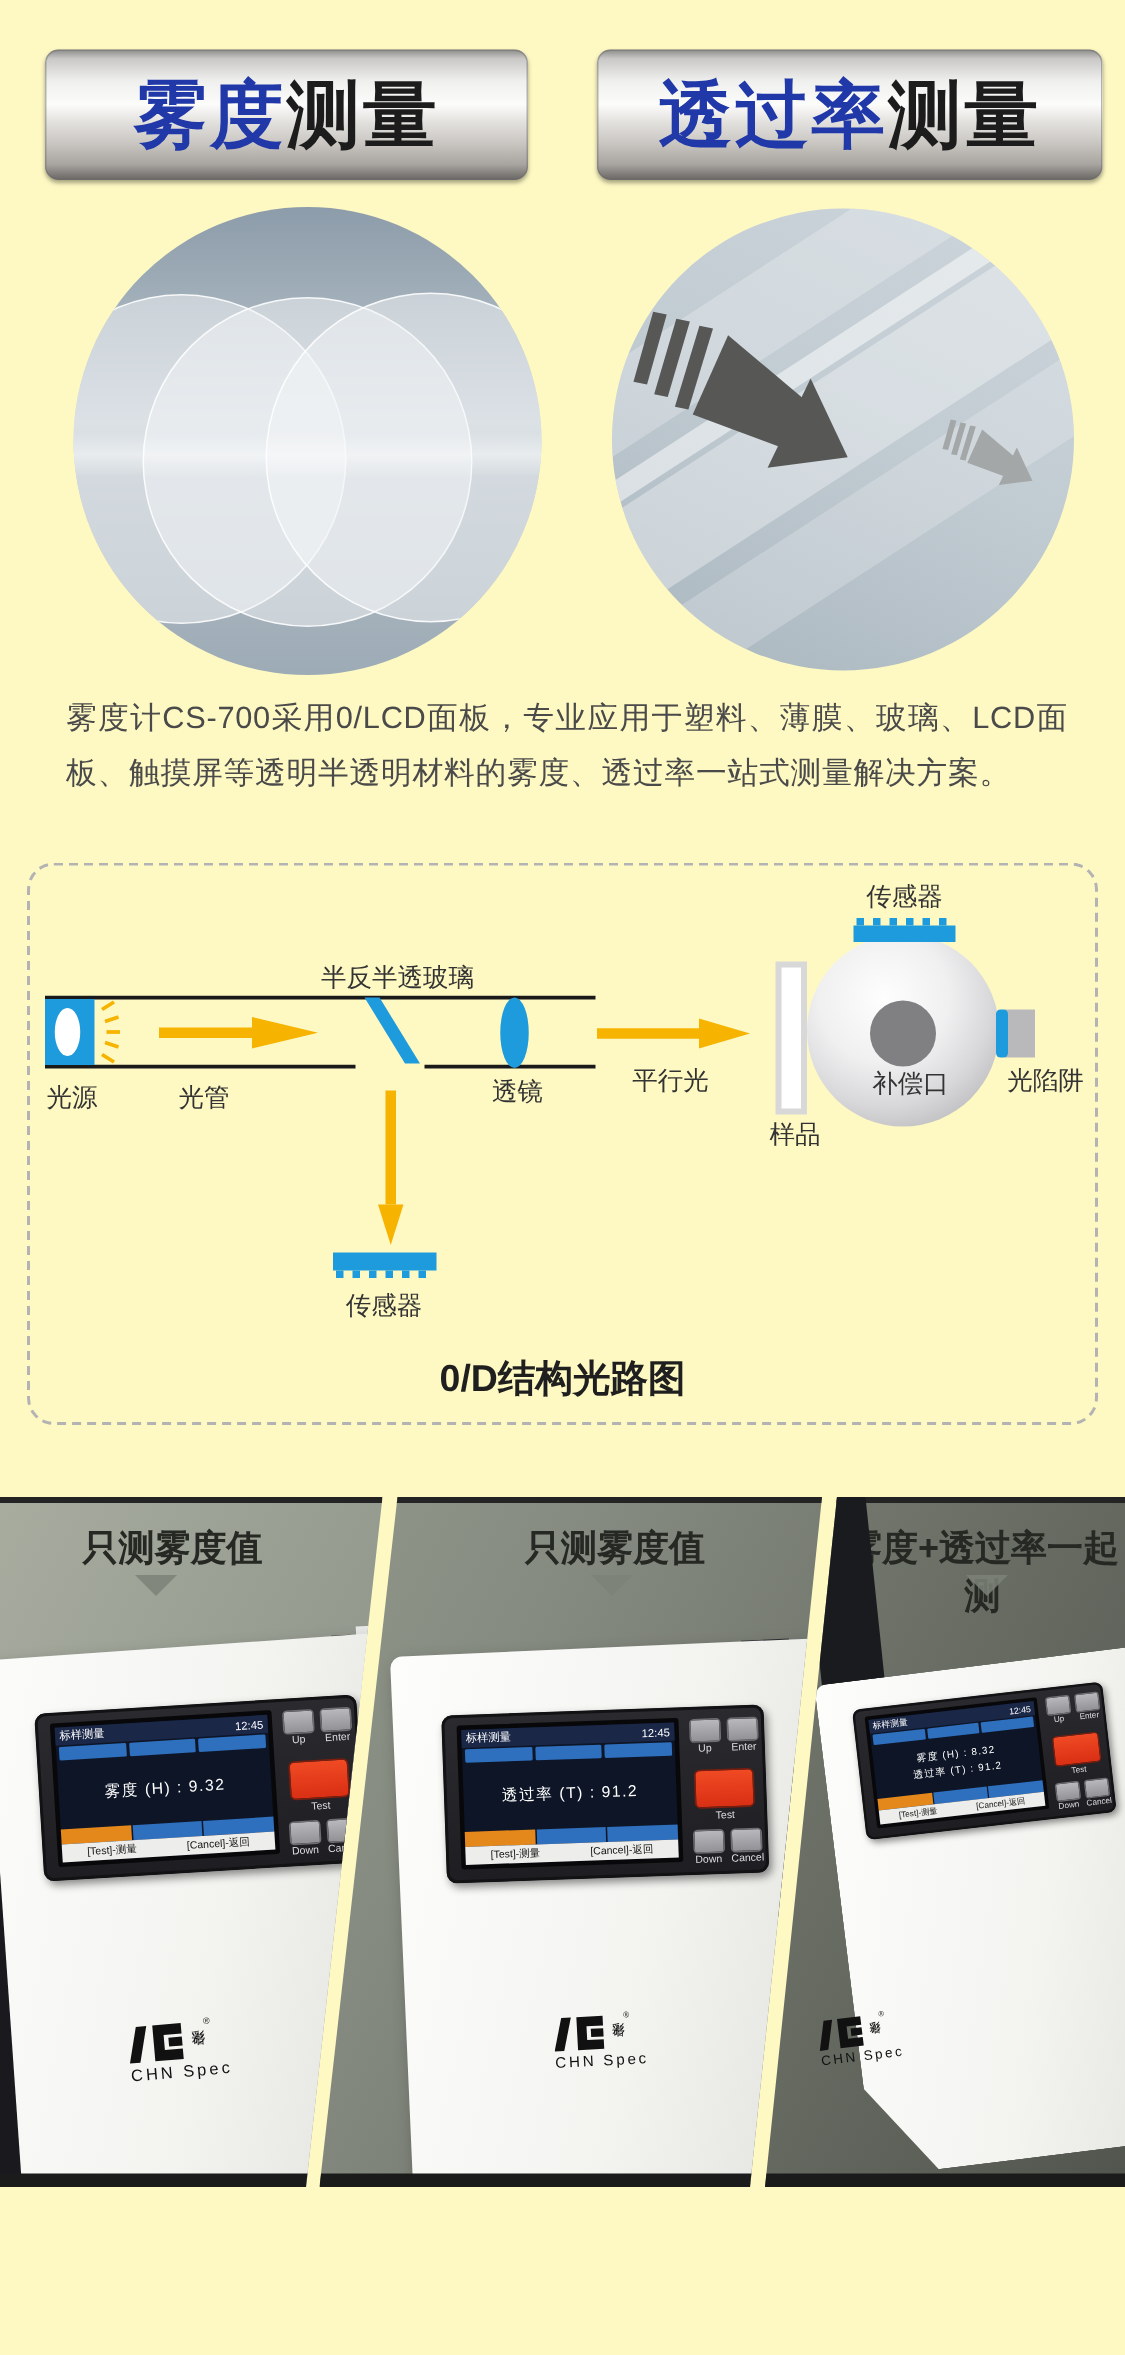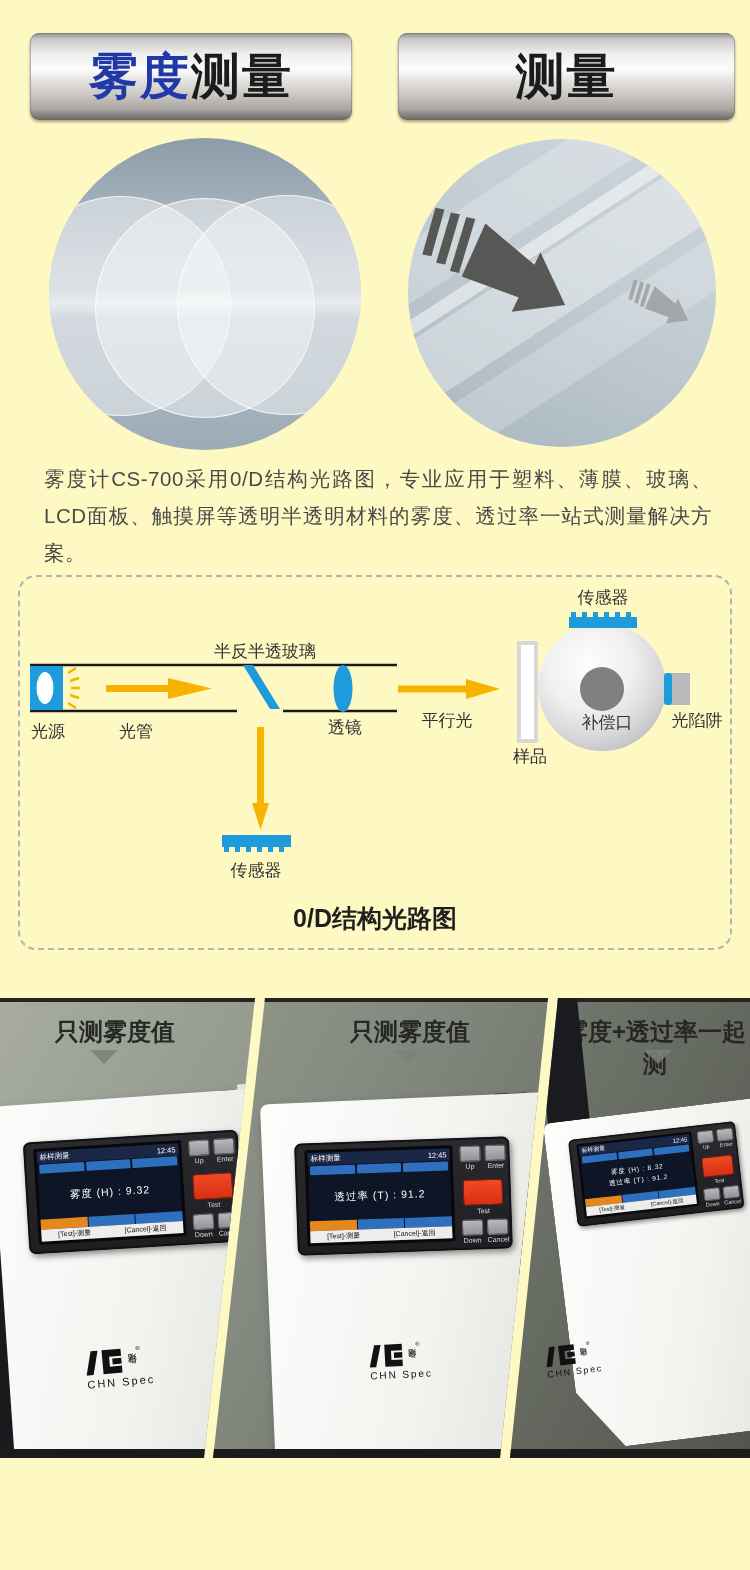--- a/index.html
+++ b/index.html
@@ -107,20 +107,21 @@
 </head>
 <body>
 
 <div class="page">
 
   <div class="banner banner1">
     <span class="hl">雾度</span>
       <span>测量</span>
   </div>
   <div class="banner banner2">
+    <span class="hl">透过率</span>
       <span>测量</span>
   </div>
 
   <div class="circle circleL">
     <div class="disc" style="left:-38px;top:58px;"></div>
     <div class="disc" style="left:46px;top:60px;"></div>
     <div class="disc" style="left:128px;top:57px;"></div>
     <div class="band"></div>
   </div>
   <div class="circle circleR">
@@ -141,21 +142,21 @@
       <g transform="translate(242,158) rotate(24) scale(0.42)" fill="#a3a7a7">
         <polygon points="-52,-22 -43,-24 -36,24 -45,26"></polygon>
         <polygon points="-36,-24 -27,-26 -20,26 -29,28"></polygon>
         <polygon points="-20,-26 -11,-28 -4,28 -13,30"></polygon>
         <polygon points="0,-28 62,-10 62,26 0,30"></polygon>
         <polygon points="62,-24 106,14 60,42"></polygon>
       </g>
     </svg>
   </div>
 
-  <div class="intro">雾度计CS-700采用0/D结构光路图，专业应用于塑料、薄膜、玻璃、LCD面板、触摸屏等透明半透明材料的雾度、透过率一站式测量解决方案。</div>
+  <div class="intro">雾度计CS-700采用0/LCD面板，专业应用于塑料、薄膜、玻璃、LCD面板、触摸屏等透明半透明材料的雾度、透过率一站式测量解决方案。</div>
 
   <div class="diagram">
     <svg width="714" height="375" viewBox="0 0 714 375">
       <defs>
         <radialGradient id="sphereG" cx="40%" cy="33%" r="75%">
           <stop offset="0%" stop-color="#fefefe"></stop>
             <stop offset="45%" stop-color="#f0f0f1"></stop>
           <stop offset="75%" stop-color="#d8d8da"></stop>
             <stop offset="100%" stop-color="#bcbcbf"></stop>
         </radialGradient>

